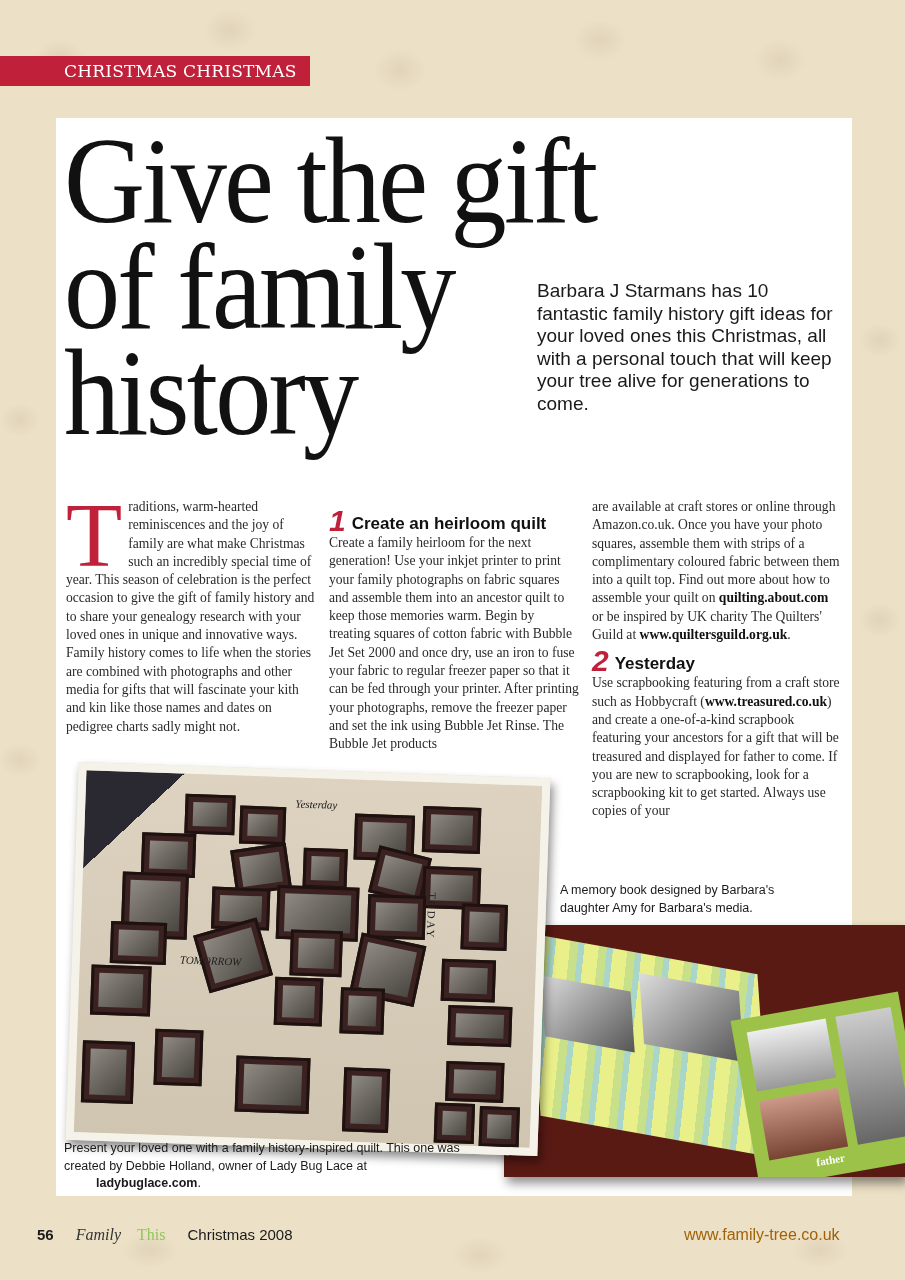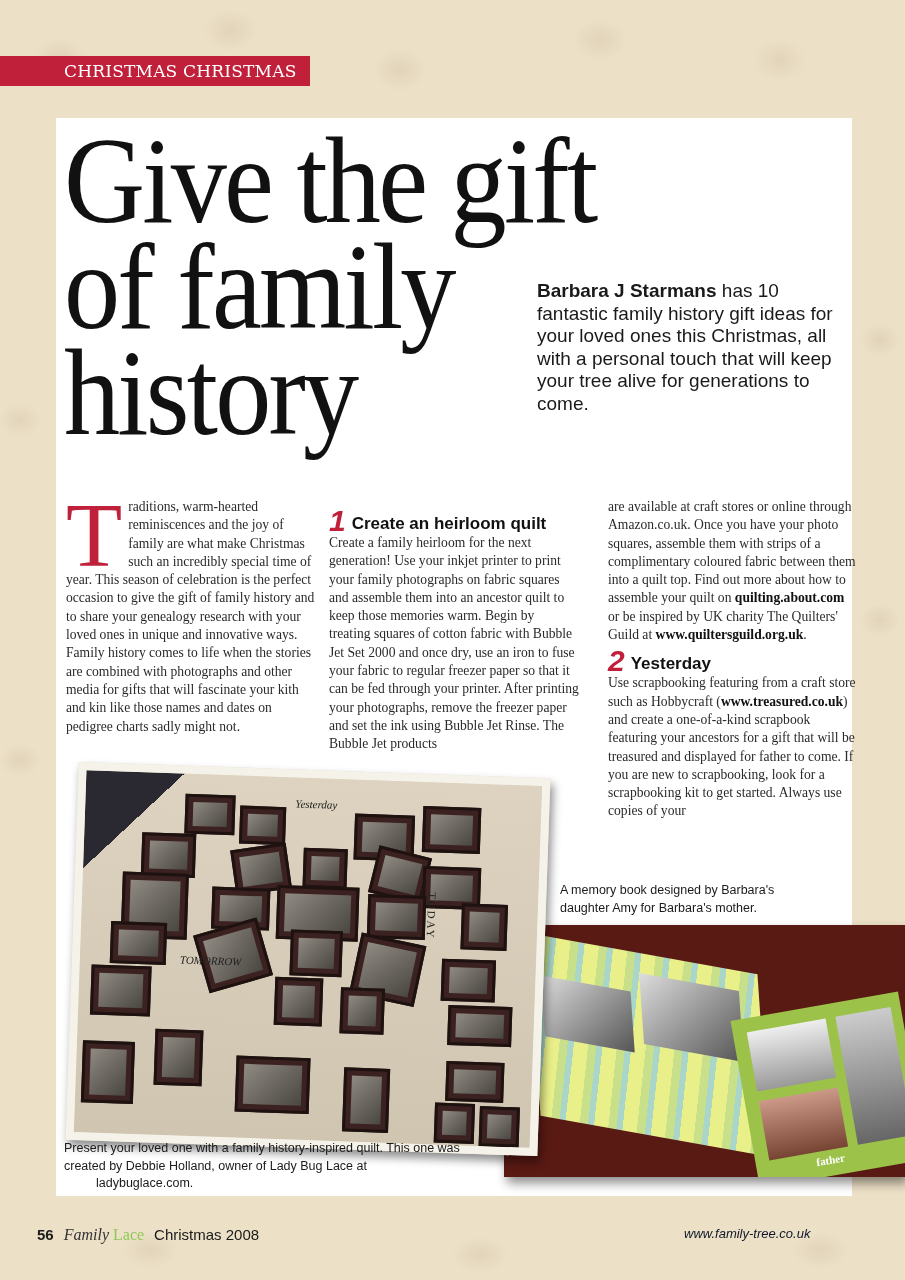--- a/index.html
+++ b/index.html
@@ -20,53 +20,53 @@
       radial-gradient(ellipse 40px 26px at 820px 1250px, rgba(160,140,115,.15), transparent 70%);
     font-family:"Liberation Sans",sans-serif;color:#1a1a1a;}
   .section-tag{position:absolute;left:0;top:56px;width:310px;height:30px;background:#c0203a;
     color:#fff;font-family:"DejaVu Serif",serif;font-size:17px;line-height:30px;
     padding-left:64px;box-sizing:border-box;letter-spacing:.2px;}
   .panel{position:absolute;left:56px;top:118px;width:796px;height:1078px;background:#fff;}
   .headline{position:absolute;left:64px;top:128px;font-family:"Liberation Serif",serif;
     font-size:122px;line-height:106px;letter-spacing:-3px;color:#111;margin:0;font-weight:normal;transform:scaleX(.92);transform-origin:left top;}
   .headline span{display:block;}
   .standfirst{position:absolute;left:537px;top:280px;width:300px;font-size:19px;line-height:22.5px;color:#1a1a1a;}
-  .standfirst b{font-weight:bold;}
+  .standfirst b{font-weight:normal;}
   .col{position:absolute;font-family:"Liberation Serif",serif;font-size:13.6px;line-height:18.3px;color:#2a2a2a;}
   .col1{left:66px;top:498px;width:250px;}
   .col2{left:329px;top:508px;width:250px;}
-  .col3{left:592px;top:498px;width:250px;margin-left:16px;}
+  .col3{left:592px;top:498px;width:250px;}
   .dropcap{float:left;font-family:"Liberation Serif",serif;color:#c0203a;font-size:92px;line-height:70px;margin:2px 6px 0 0;}
   .sub{font-family:"Liberation Sans",sans-serif;font-size:17px;color:#111;line-height:20px;margin:0;display:flex;align-items:flex-end;gap:6px;}
   .num{font-family:"Liberation Sans",sans-serif;font-style:italic;font-weight:bold;color:#c0203a;font-size:30px;line-height:26px;}
   .col p{margin:0;}
   .col b{font-weight:bold;color:#111;}
   .photo{position:absolute;overflow:hidden;box-shadow:3px 6px 10px rgba(0,0,0,.45);}
   .quilt{left:72px;top:770px;width:456px;height:362px;border:8px solid #f5f2ea;transform:rotate(2deg);
     background:#e4dccb;}
   .quilt .bed{position:absolute;left:0;top:0;width:100%;height:100%;
     background:linear-gradient(135deg,#2a2830 0%,#2a2830 12%,transparent 12%),linear-gradient(#ddd3c0,#cfc5b1);}
   .qsq{position:absolute;background:#3b2220;border:3px solid #1e1210;}
   .qsq i{position:absolute;left:5px;top:5px;right:5px;bottom:5px;background:linear-gradient(135deg,#8f8a82,#4a4641);}
   .qlabel{position:absolute;font-family:"Liberation Serif",serif;font-style:italic;font-size:11px;color:#222;}
   .book{left:504px;top:925px;width:401px;height:252px;background:#5a1a14;}
   .book .page-l{position:absolute;left:30px;top:30px;width:230px;height:180px;transform:skewY(14deg) rotate(-4deg);
     background:repeating-linear-gradient(100deg,#e9f08a 0 14px,#c8e08a 14px 22px,#a9d6c8 22px 28px);}
   .book .page-r{position:absolute;left:240px;top:80px;width:170px;height:170px;transform:rotate(-10deg);
     background:#9cc24a;}
   .bimg{position:absolute;background:linear-gradient(135deg,#ddd,#555);}
   .caption{position:absolute;font-size:12.5px;line-height:17.5px;color:#1a1a1a;}
-  .caption b{font-weight:normal;margin-left:32px;}
+  .caption b{font-weight:bold;margin-left:32px;}
   .cap-book{left:560px;top:882px;width:260px;}
   .cap-quilt{left:64px;top:1140px;width:420px;}
-  .footer-l{position:absolute;left:37px;top:1226px;font-size:15px;display:flex;align-items:baseline;gap:10px;}
+  .footer-l{position:absolute;left:37px;top:1226px;font-size:15px;display:flex;align-items:baseline;gap:22px;}
   .footer-l .pg{font-weight:bold;}
   .footer-l .brand1{font-family:"Liberation Serif",serif;color:#333;font-size:16px;font-style:italic;}
   .footer-l .brand2{font-family:"Liberation Serif",serif;color:#8fc85a;font-size:16px;margin-left:-6px;}
-  .footer-r{position:absolute;left:684px;top:1226px;font-size:13px;color:#0f172a;font-style:italic;}
+  .footer-r{position:absolute;left:684px;top:1226px;font-size:16px;color:#a16207;}
 </style>
 </head>
 <body>
 
 <div class="section-tag">CHRISTMAS CHRISTMAS</div>
 
 <div class="panel"></div>
 
 <h1 class="headline">
   <span>Give the gift</span>
@@ -93,21 +93,21 @@
 
 <div class="col col3">
   <p><span>are available at craft stores or online through Amazon.co.uk. Once you have your photo squares, assemble them with strips of a complimentary coloured fabric between them into a quilt top. Find out more about how to assemble your quilt on </span><b>quilting.about.com</b><span> or be inspired by UK charity The Quilters' Guild at </span><b>www.quiltersguild.org.uk</b><span>.</span></p>
   <h3 class="sub" style="margin-top:4px">
     <span class="num">2</span>
     <span>Yesterday</span>
   </h3>
   <p><span>Use scrapbooking featuring from a craft store such as Hobbycraft (</span><b>www.treasured.co.uk</b><span>) and create a one-of-a-kind scrapbook featuring your ancestors for a gift that will be treasured and displayed for father to come. If you are new to scrapbooking, look for a scrapbooking kit to get started. Always use copies of your</span></p>
 </div>
 
-<div class="caption cap-book">A memory book designed by Barbara's daughter Amy for Barbara's mother.</div>
+<div class="caption cap-book">A memory book designed by Barbara's daughter Amy for Barbara's media.</div>
 
 <div class="photo book">
   <div class="page-l">
     <div class="bimg" style="left:10px;top:40px;width:90px;height:60px"></div>
     <div class="bimg" style="left:110px;top:20px;width:100px;height:70px"></div>
   </div>
   <div class="page-r">
     <div class="bimg" style="left:14px;top:14px;width:80px;height:60px;background:linear-gradient(#eee,#999)"></div>
     <div class="bimg" style="left:14px;top:84px;width:80px;height:60px;background:linear-gradient(#c98,#743)"></div>
     <div class="bimg" style="left:104px;top:14px;width:56px;height:130px;background:linear-gradient(#ccc,#666)"></div>
@@ -212,16 +212,16 @@
   <span class="qlabel" style="left:100px;top:180px">TOMORROW</span>
 </div>
 
 <div class="caption cap-quilt">
   <span>Present your loved one with a family history-inspired quilt. This one was created by Debbie Holland, owner of Lady Bug Lace at </span><b>ladybuglace.com</b><span>.</span>
 </div>
 
 <div class="footer-l">
   <span class="pg">56</span>
   <span class="brand1">Family</span>
-    <span class="brand2">Lace</span>
+    <span class="brand2">This</span>
   <span>Christmas 2008</span>
 </div>
 <div class="footer-r">www.family-tree.co.uk</div>
 
 </body></html>

